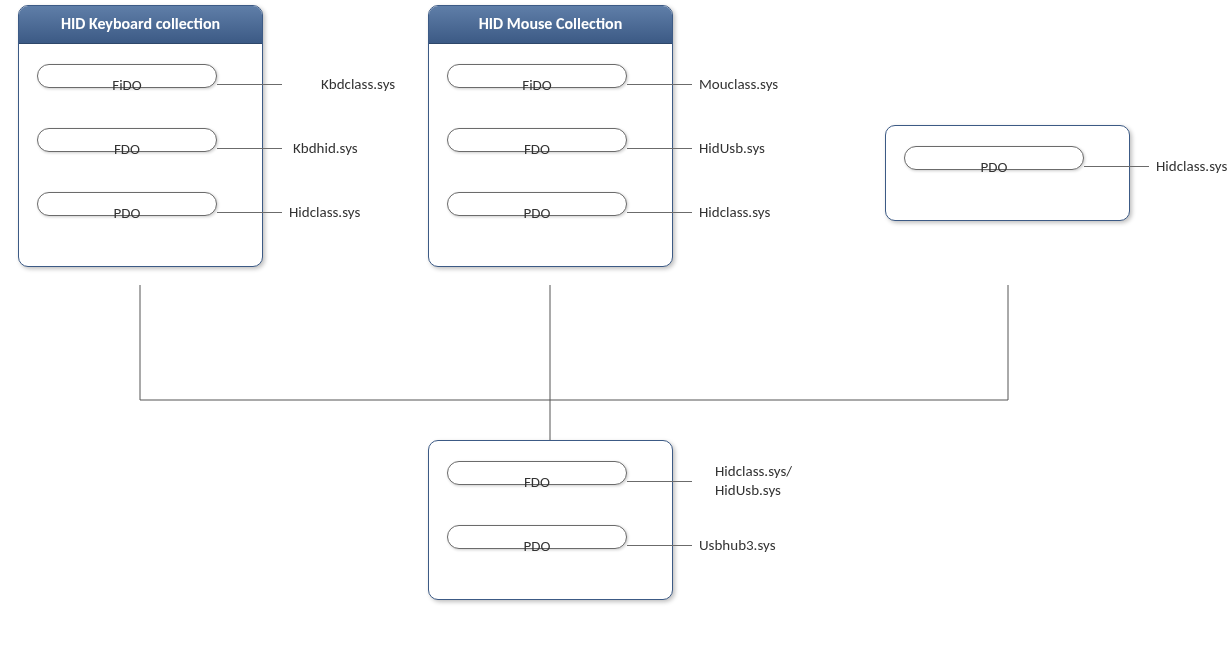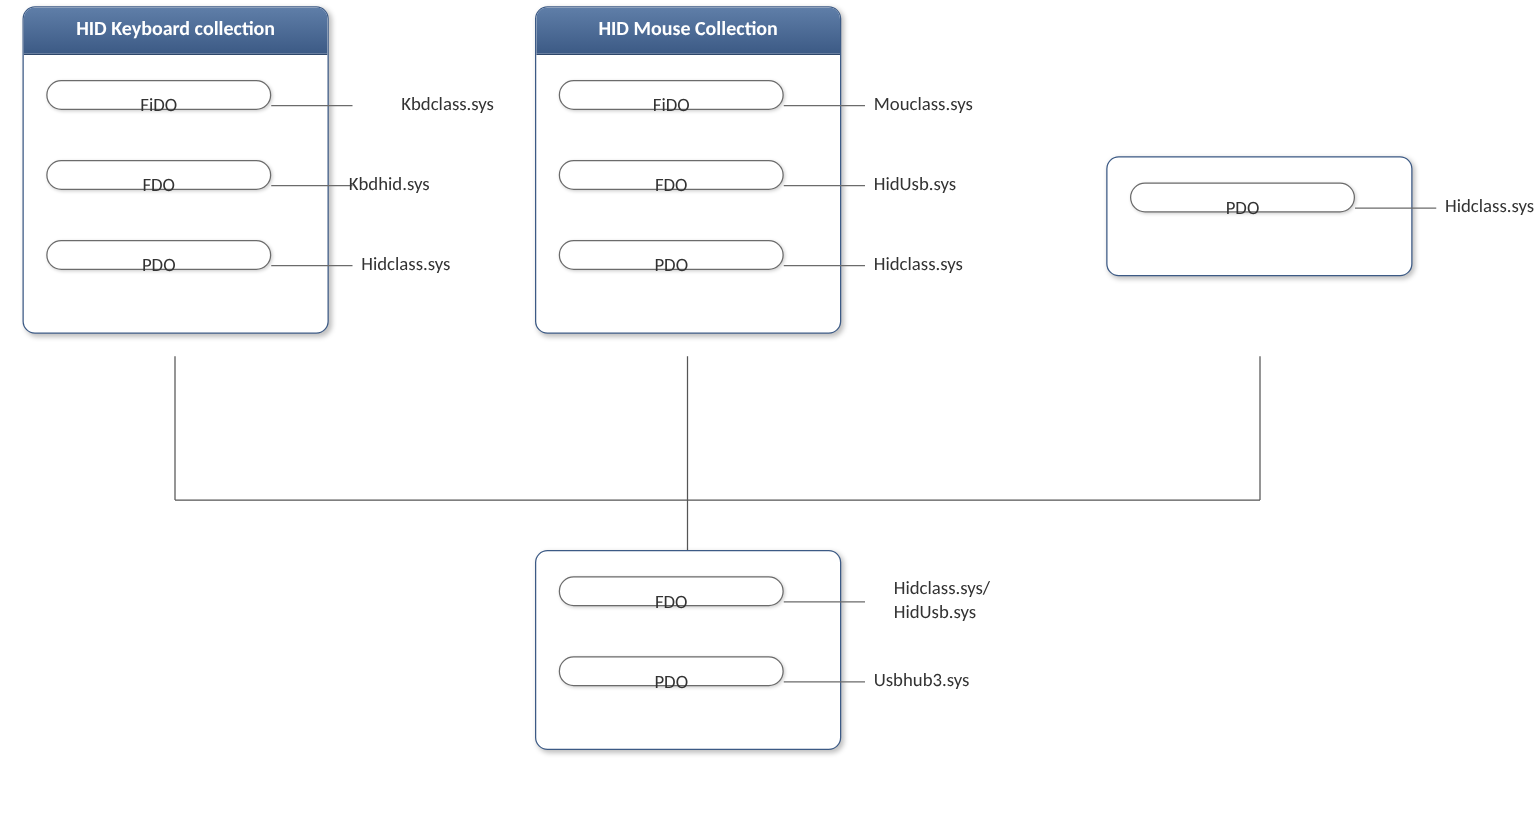--- a/index.html
+++ b/index.html
@@ -108,21 +108,21 @@
     <div class="card-header">HID Keyboard collection</div>
     <div class="card-body">
       <div class="row">
         <div class="pill">FiDO</div>
         <div class="pill-leader" style="left:180px; width:65px;"></div>
         <div class="row-label" style="left:252px;margin-left:32px;">Kbdclass.sys</div>
       </div>
       <div class="row">
         <div class="pill">FDO</div>
         <div class="pill-leader" style="left:180px; width:65px;"></div>
-        <div class="row-label" style="left:242px;text-align:center;">Kbdhid.sys</div>
+        <div class="row-label" style="left:256px;text-align:center;">Kbdhid.sys</div>
       </div>
       <div class="row">
         <div class="pill">PDO</div>
         <div class="pill-leader" style="left:180px; width:65px;"></div>
         <div class="row-label" style="left:252px;">Hidclass.sys</div>
       </div>
     </div>
   </div>
 
   <div class="card" style="left:428px; top:5px; width:245px;">

